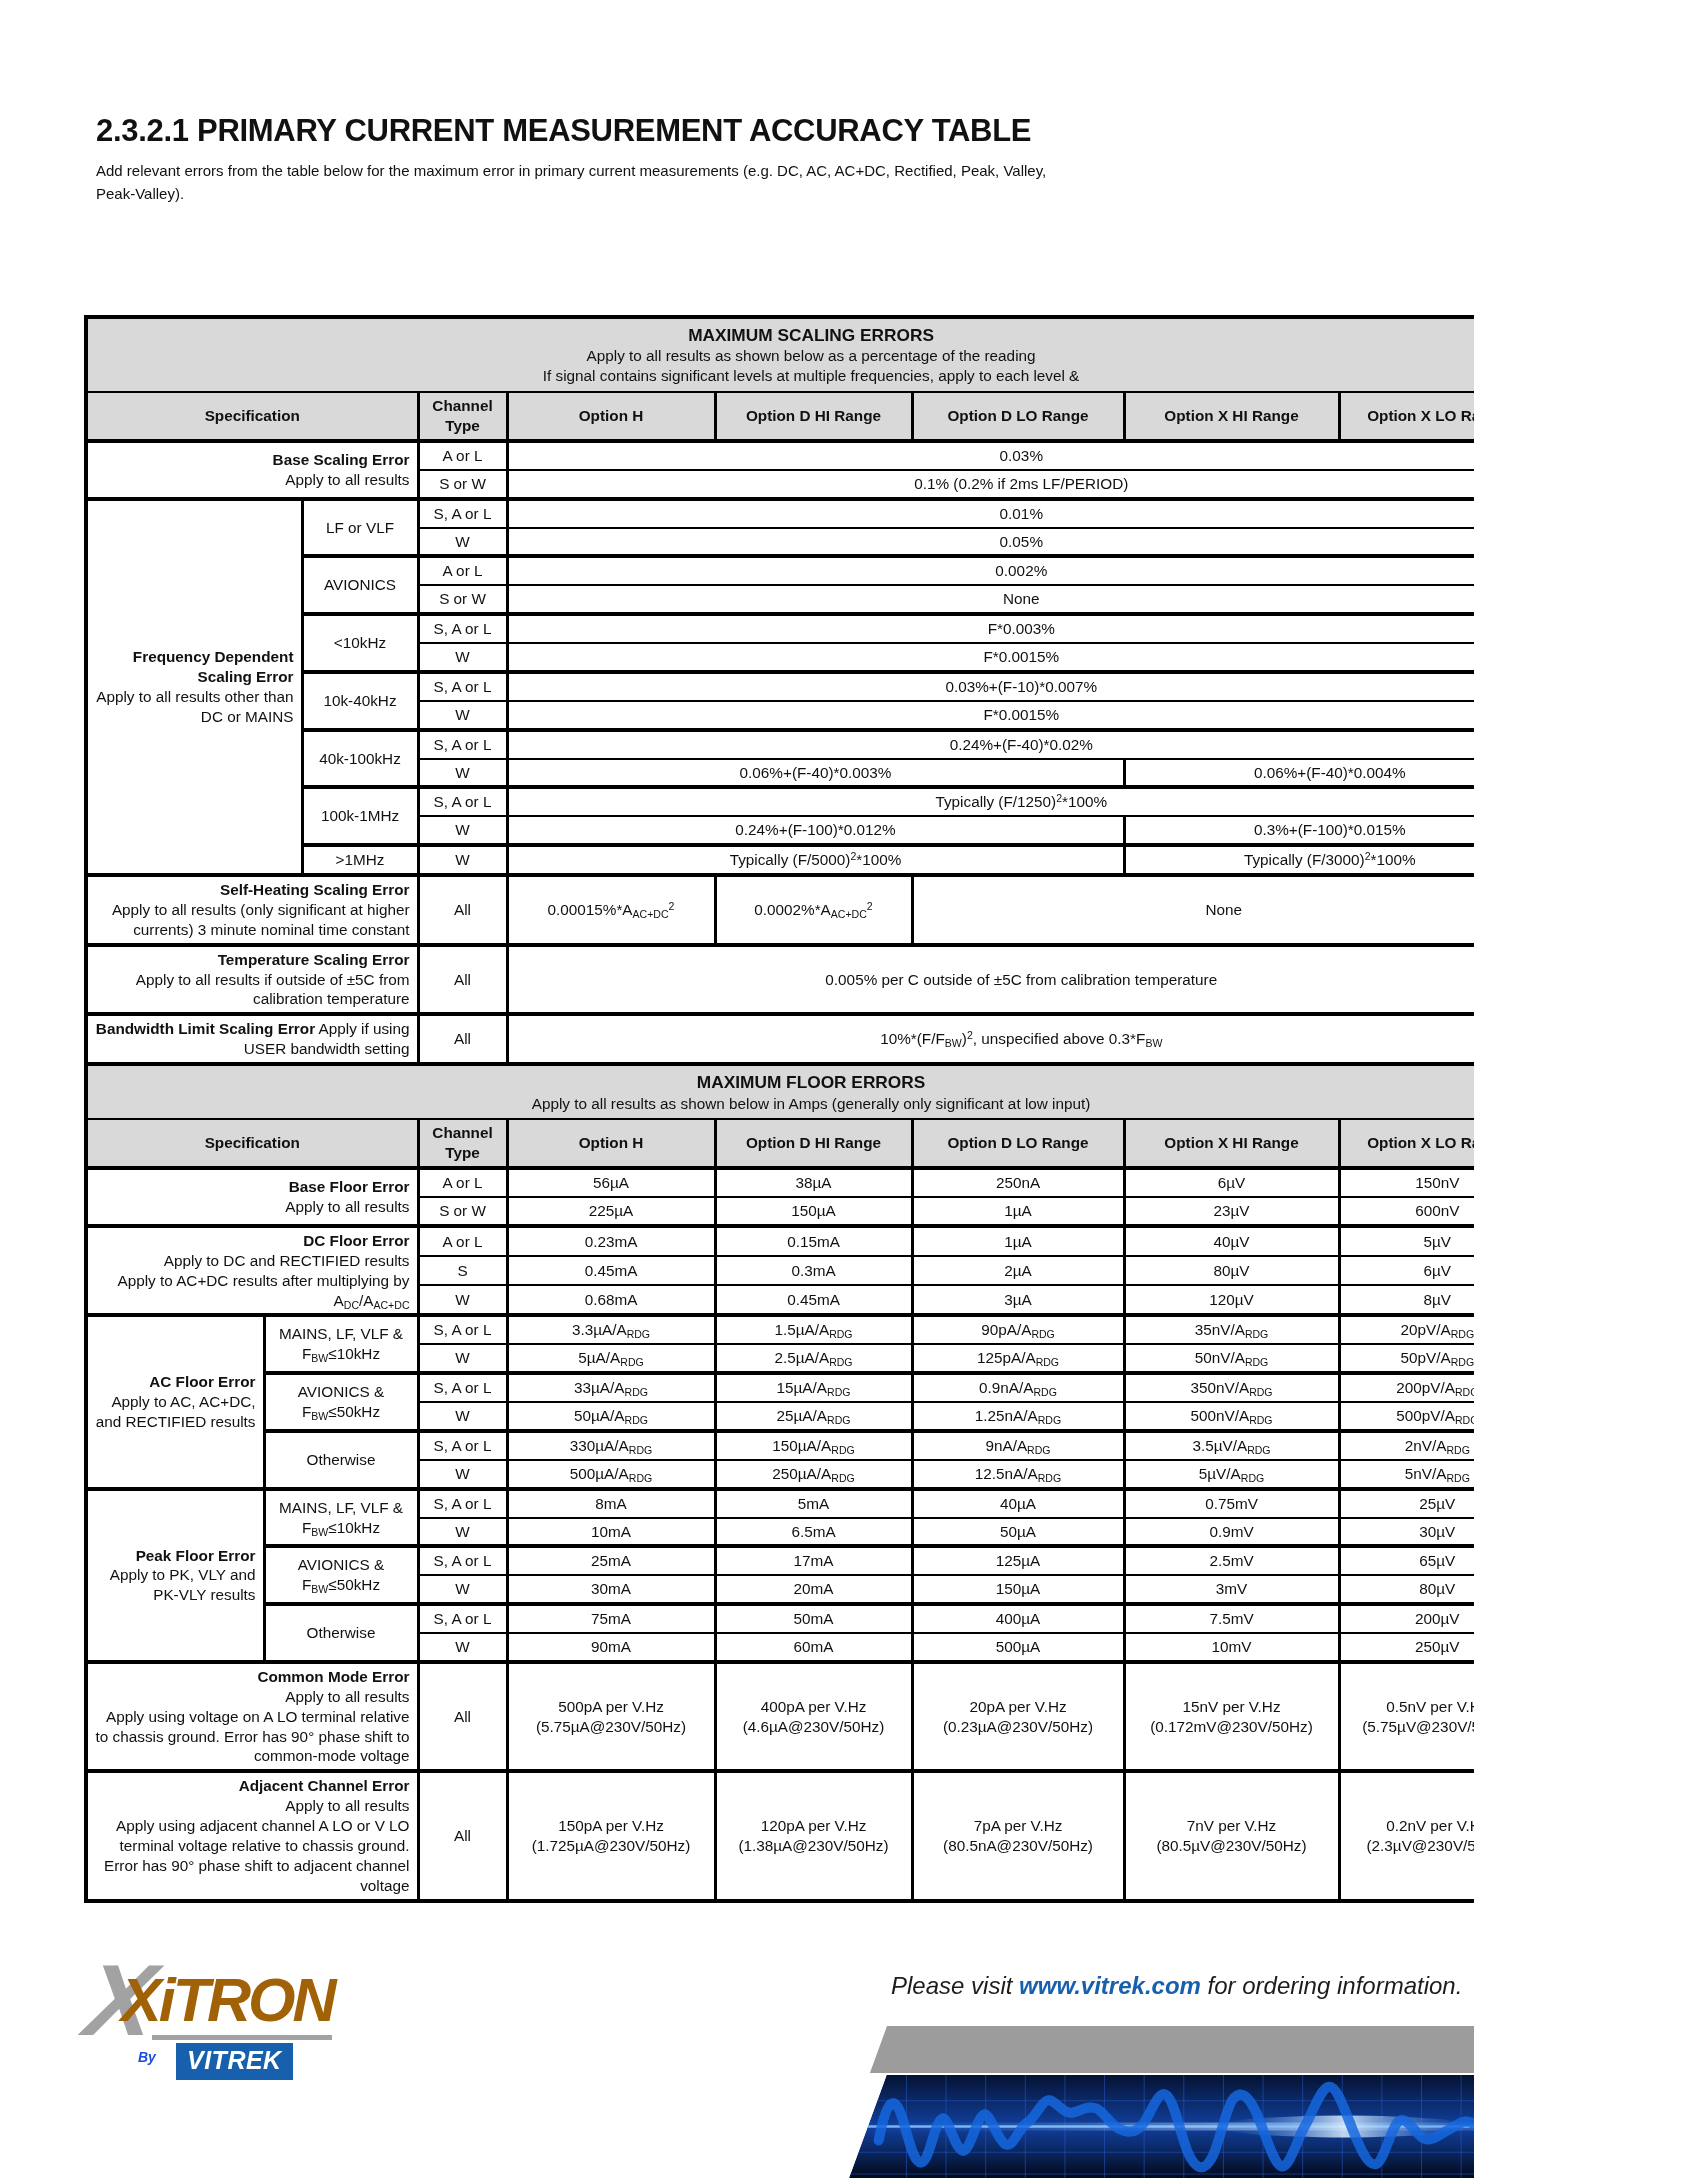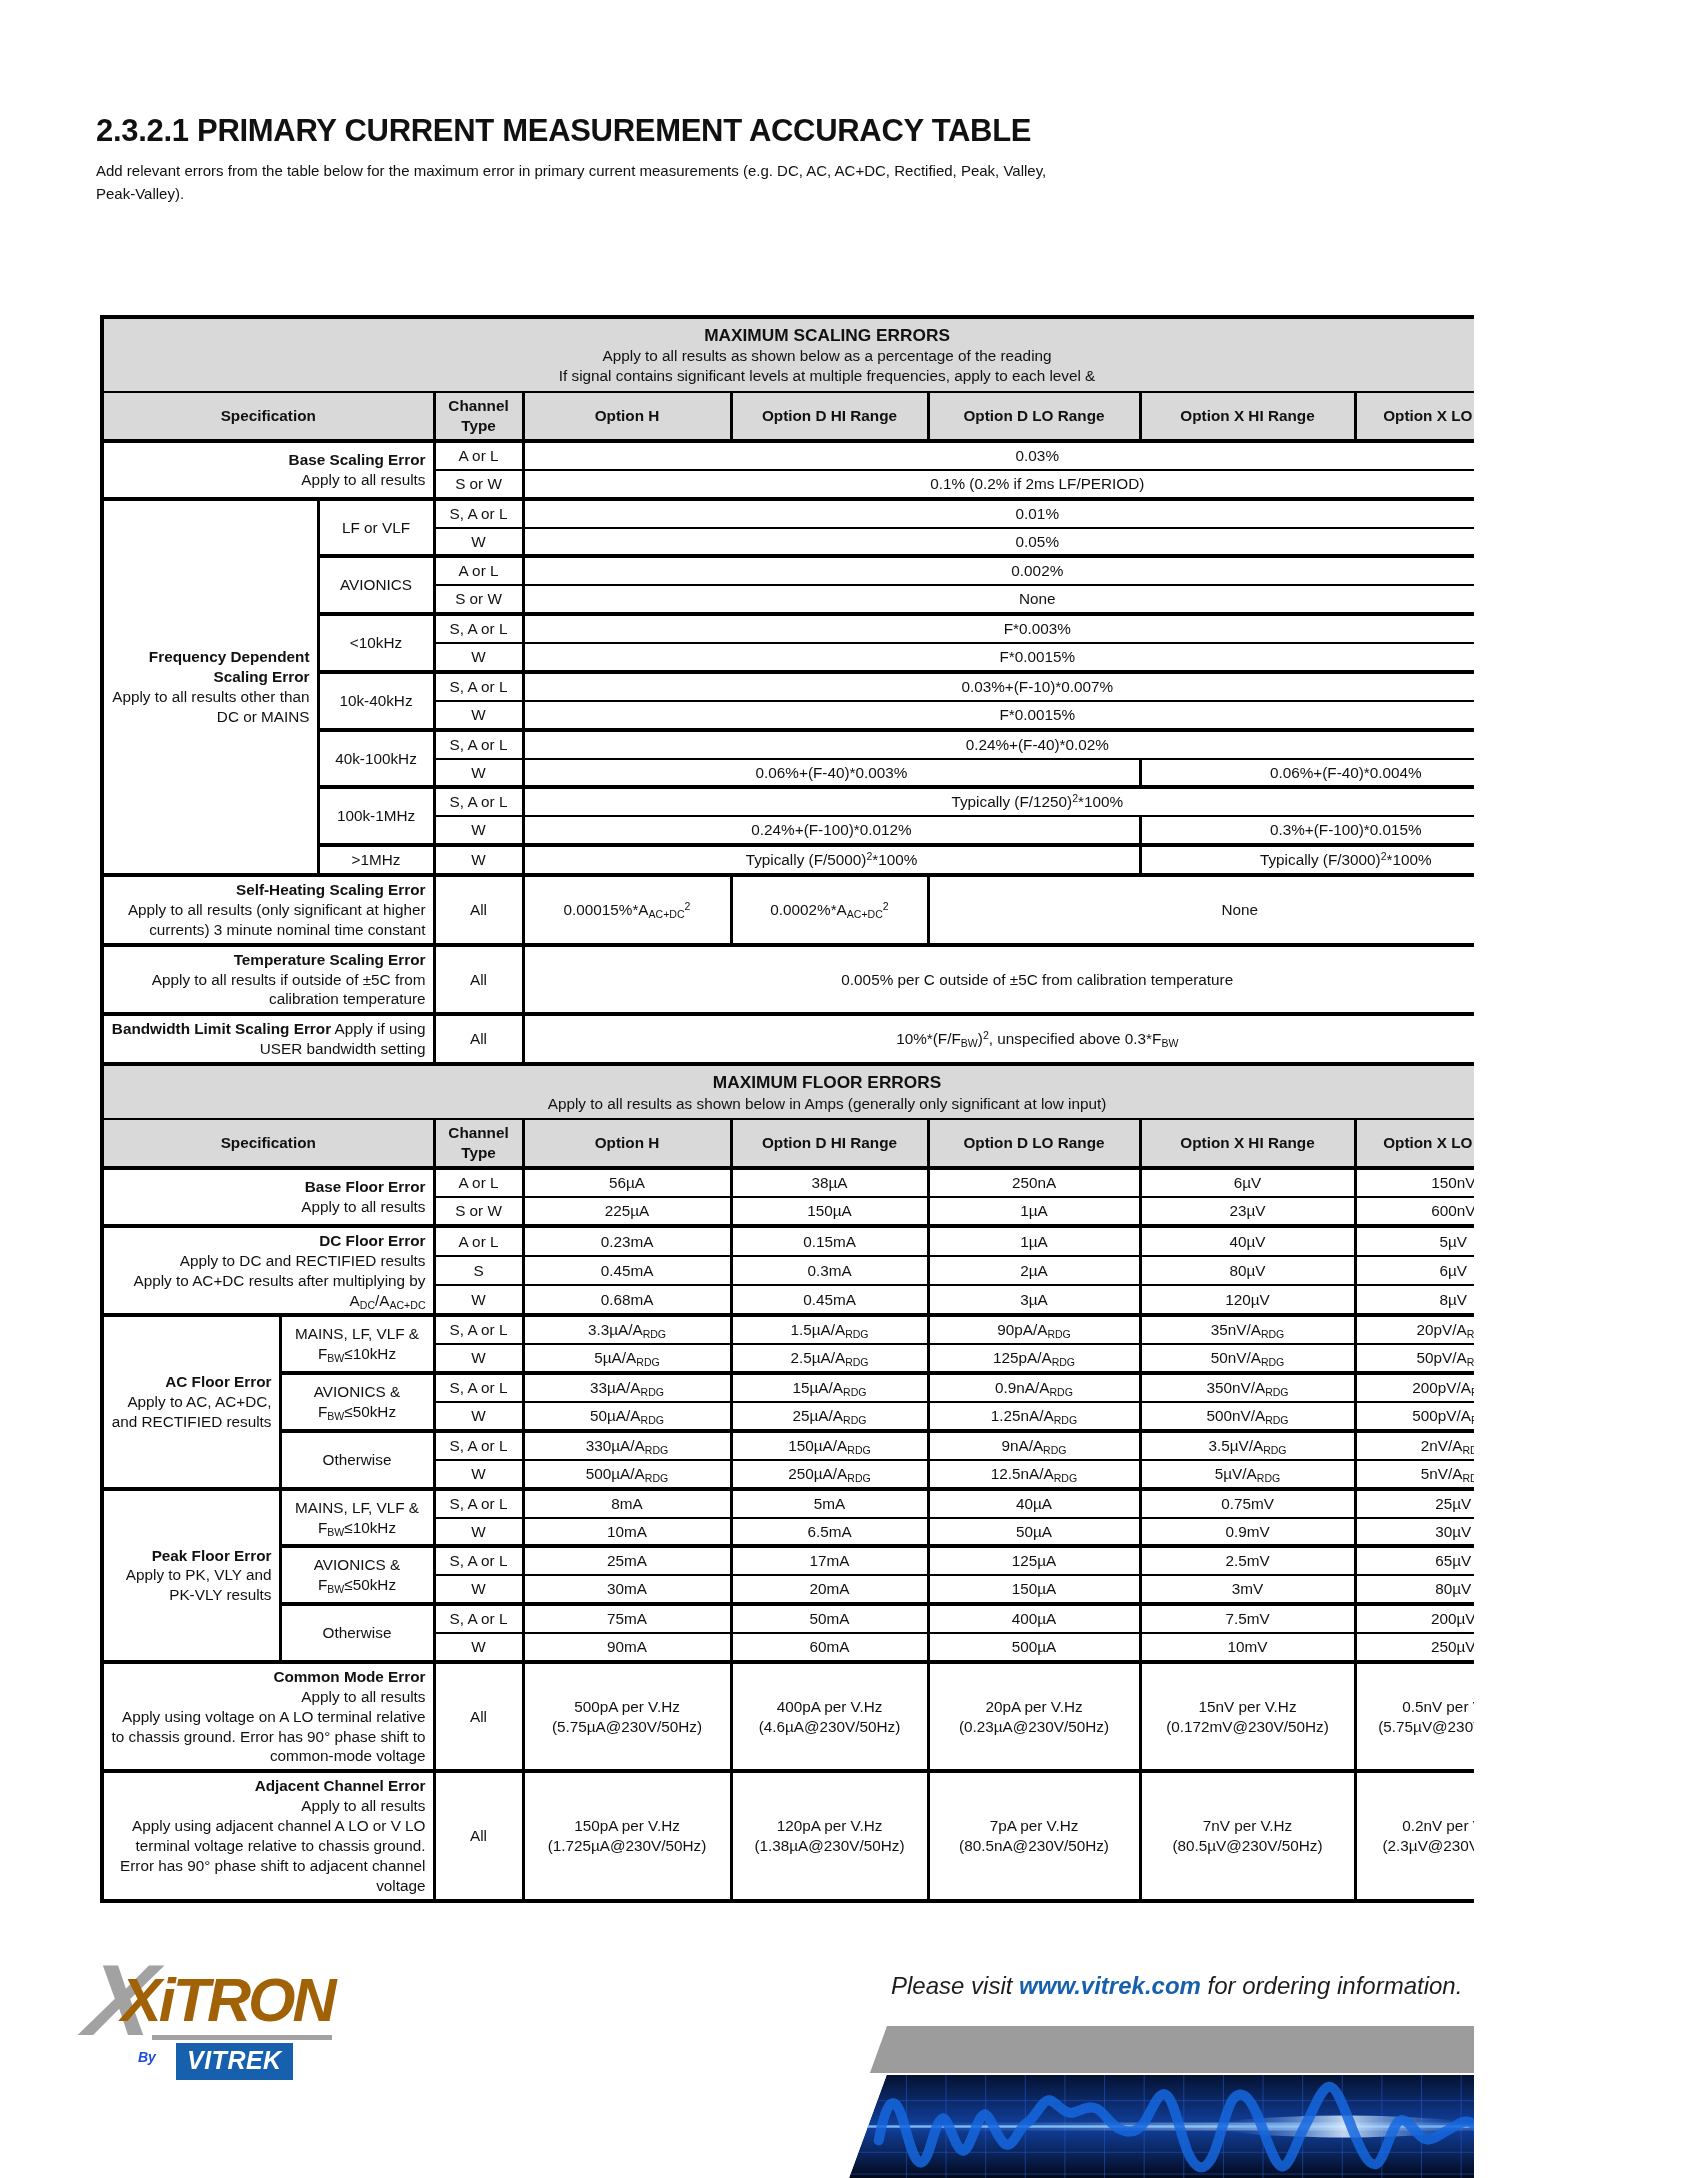--- a/index.html
+++ b/index.html
@@ -1,21 +1,21 @@
 <!DOCTYPE html>
 <html><head>
 <meta charset="utf-8">
 <style>
   html,body{margin:0;padding:0;background:#fff;}
   .page{position:relative;width:1474px;height:2178px;background:#ffffff;overflow:hidden;
         font-family:"Liberation Sans",sans-serif;color:#111;}
   .title{position:absolute;left:96px;top:113px;font-size:31px;font-weight:bold;letter-spacing:-0.3px;}
   .intro{position:absolute;left:96px;top:160px;width:980px;font-size:15px;line-height:1.5;}
 
-  .tablewrap{position:absolute;left:100px;top:315px;}
+  .tablewrap{position:absolute;left:84px;top:315px;}
   table{border-collapse:collapse;table-layout:fixed;width:1451px;border:4px solid #000;font-size:15.3px;}
   td{border:solid #000;border-width:2px 3px;padding:3px 5px;text-align:center;vertical-align:middle;
      line-height:1.3;word-wrap:break-word;}
   tr.bt td{border-top-width:4px;}
   td.spec{text-align:right;padding:3px 7px;}
   td.band{background:#d9d9d9;padding:5px 4px;}
   td.band b{font-size:17.3px;}
   td.hdr{background:#d9d9d9;font-weight:bold;}
   sub{font-size:69%;vertical-align:baseline;position:relative;top:3px;}
   sup{font-size:69%;vertical-align:baseline;position:relative;top:-5px;}

